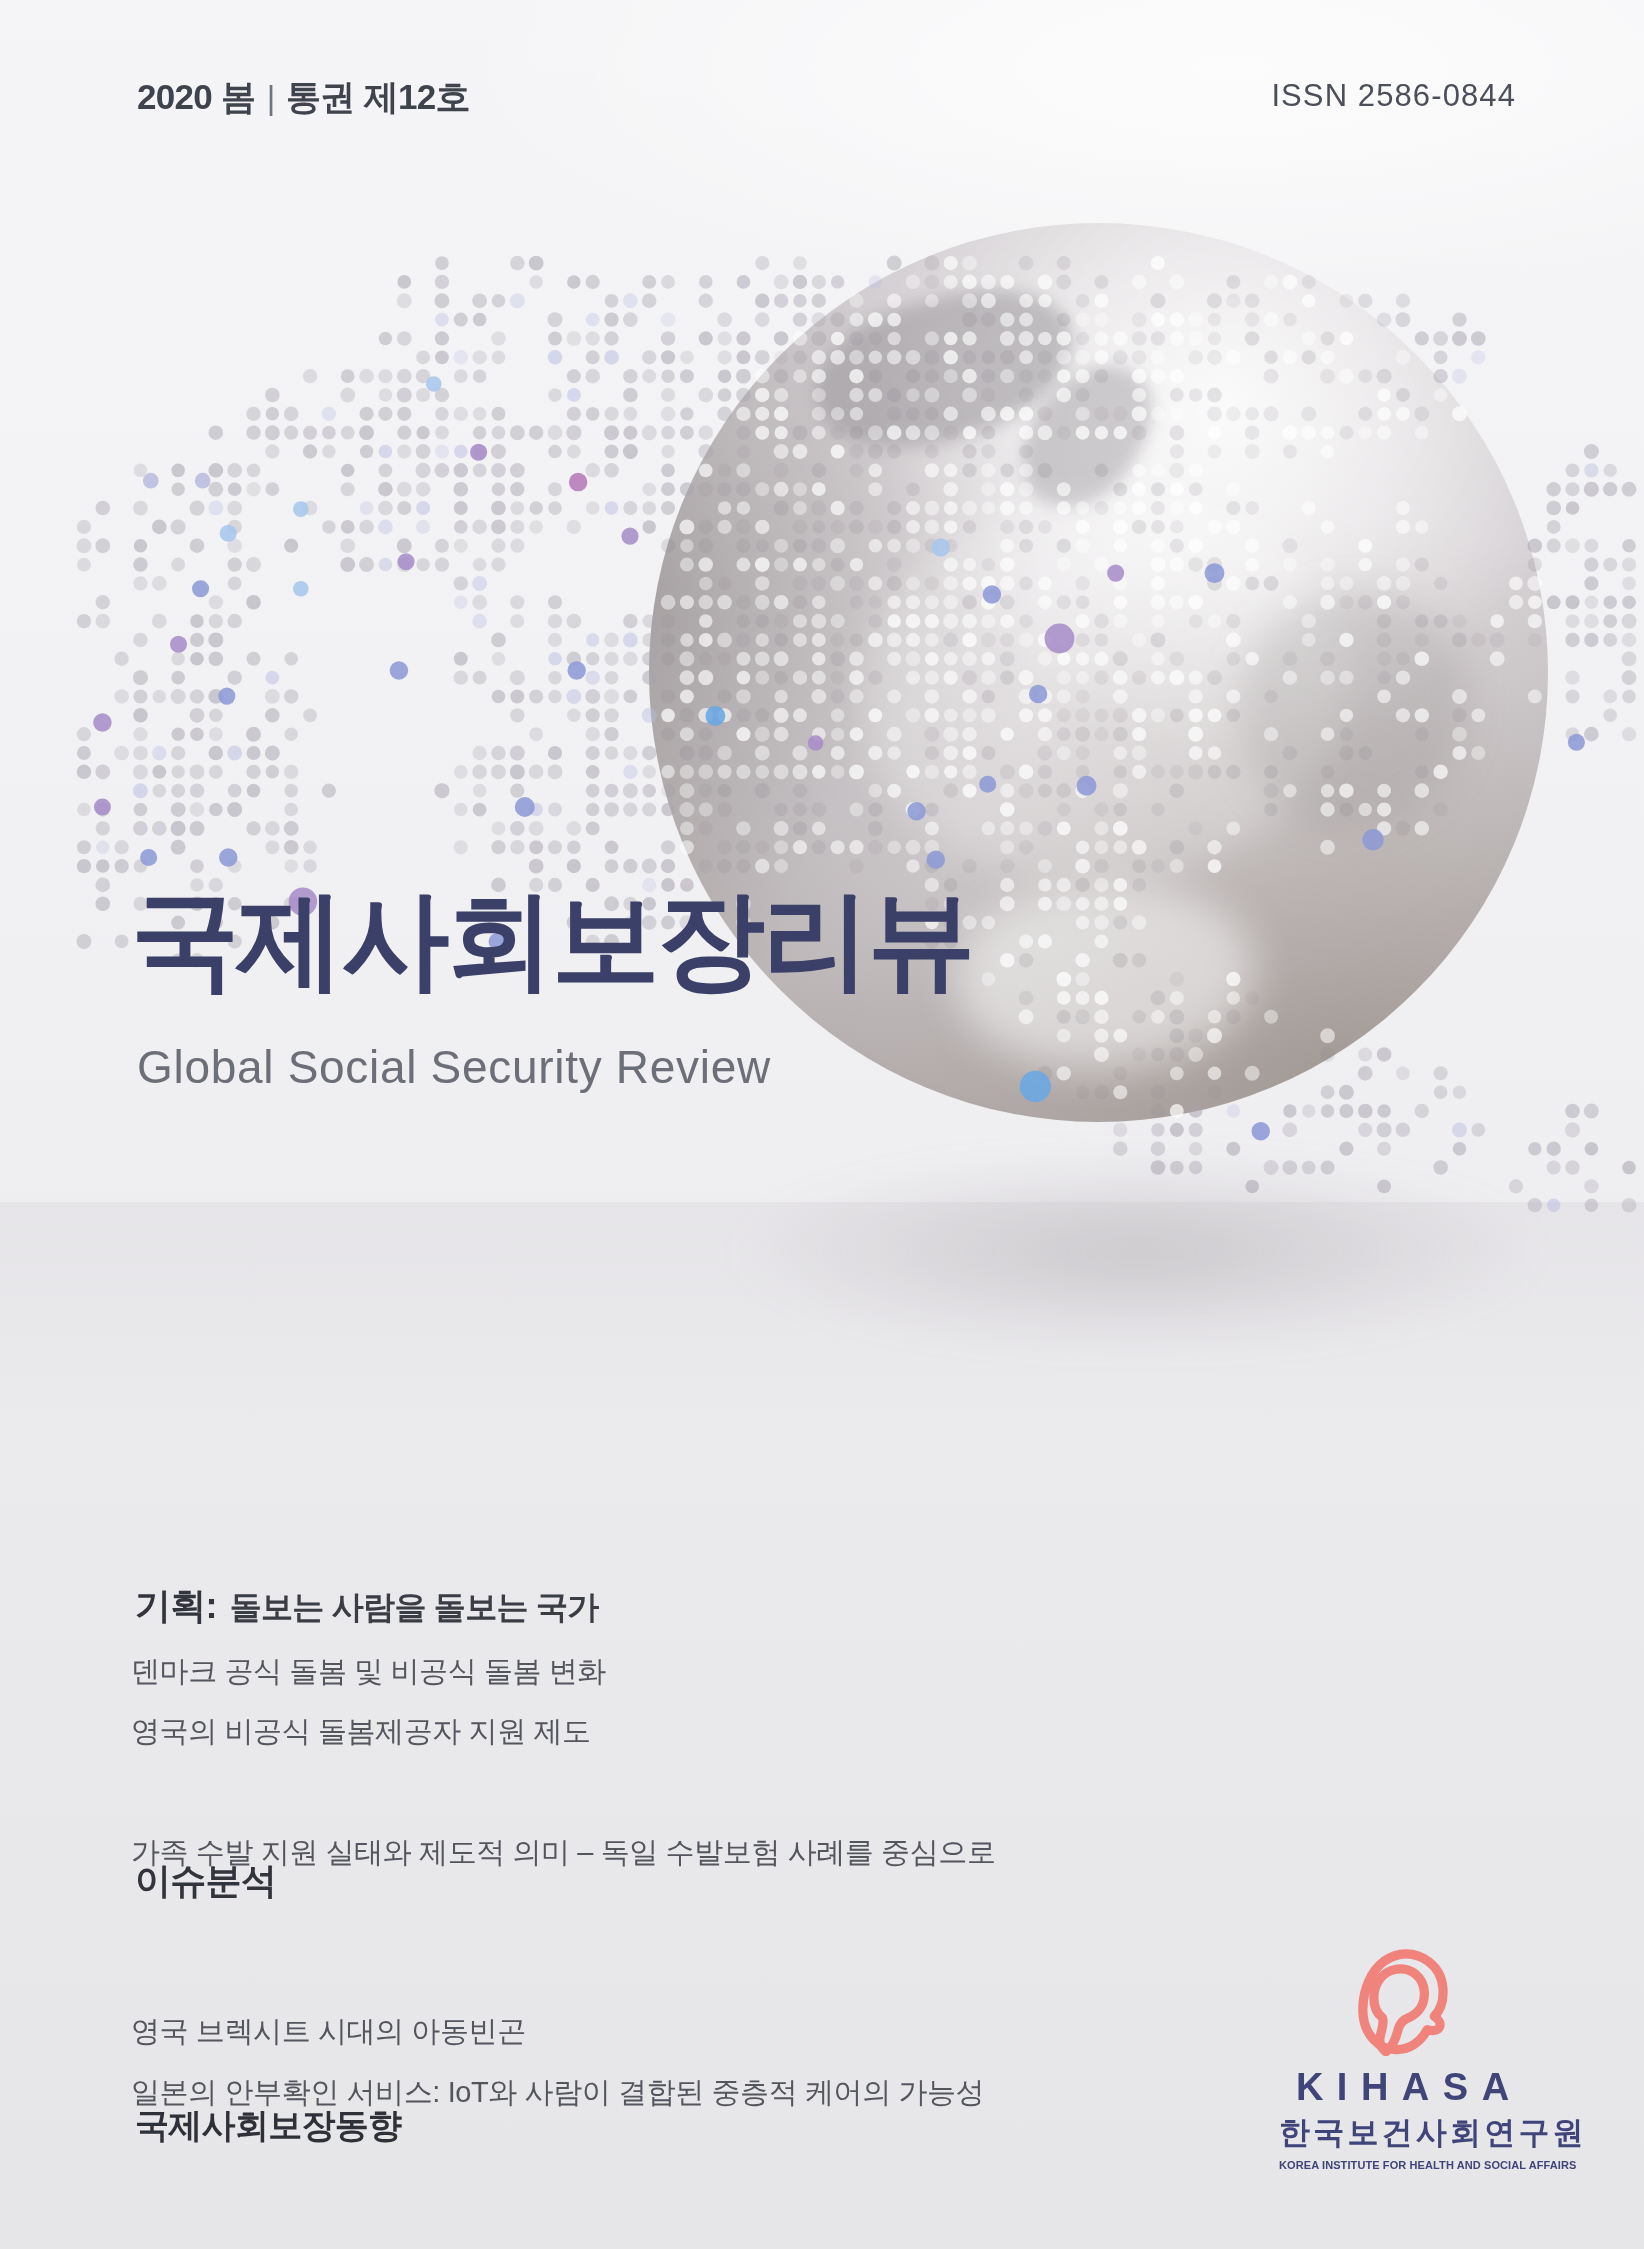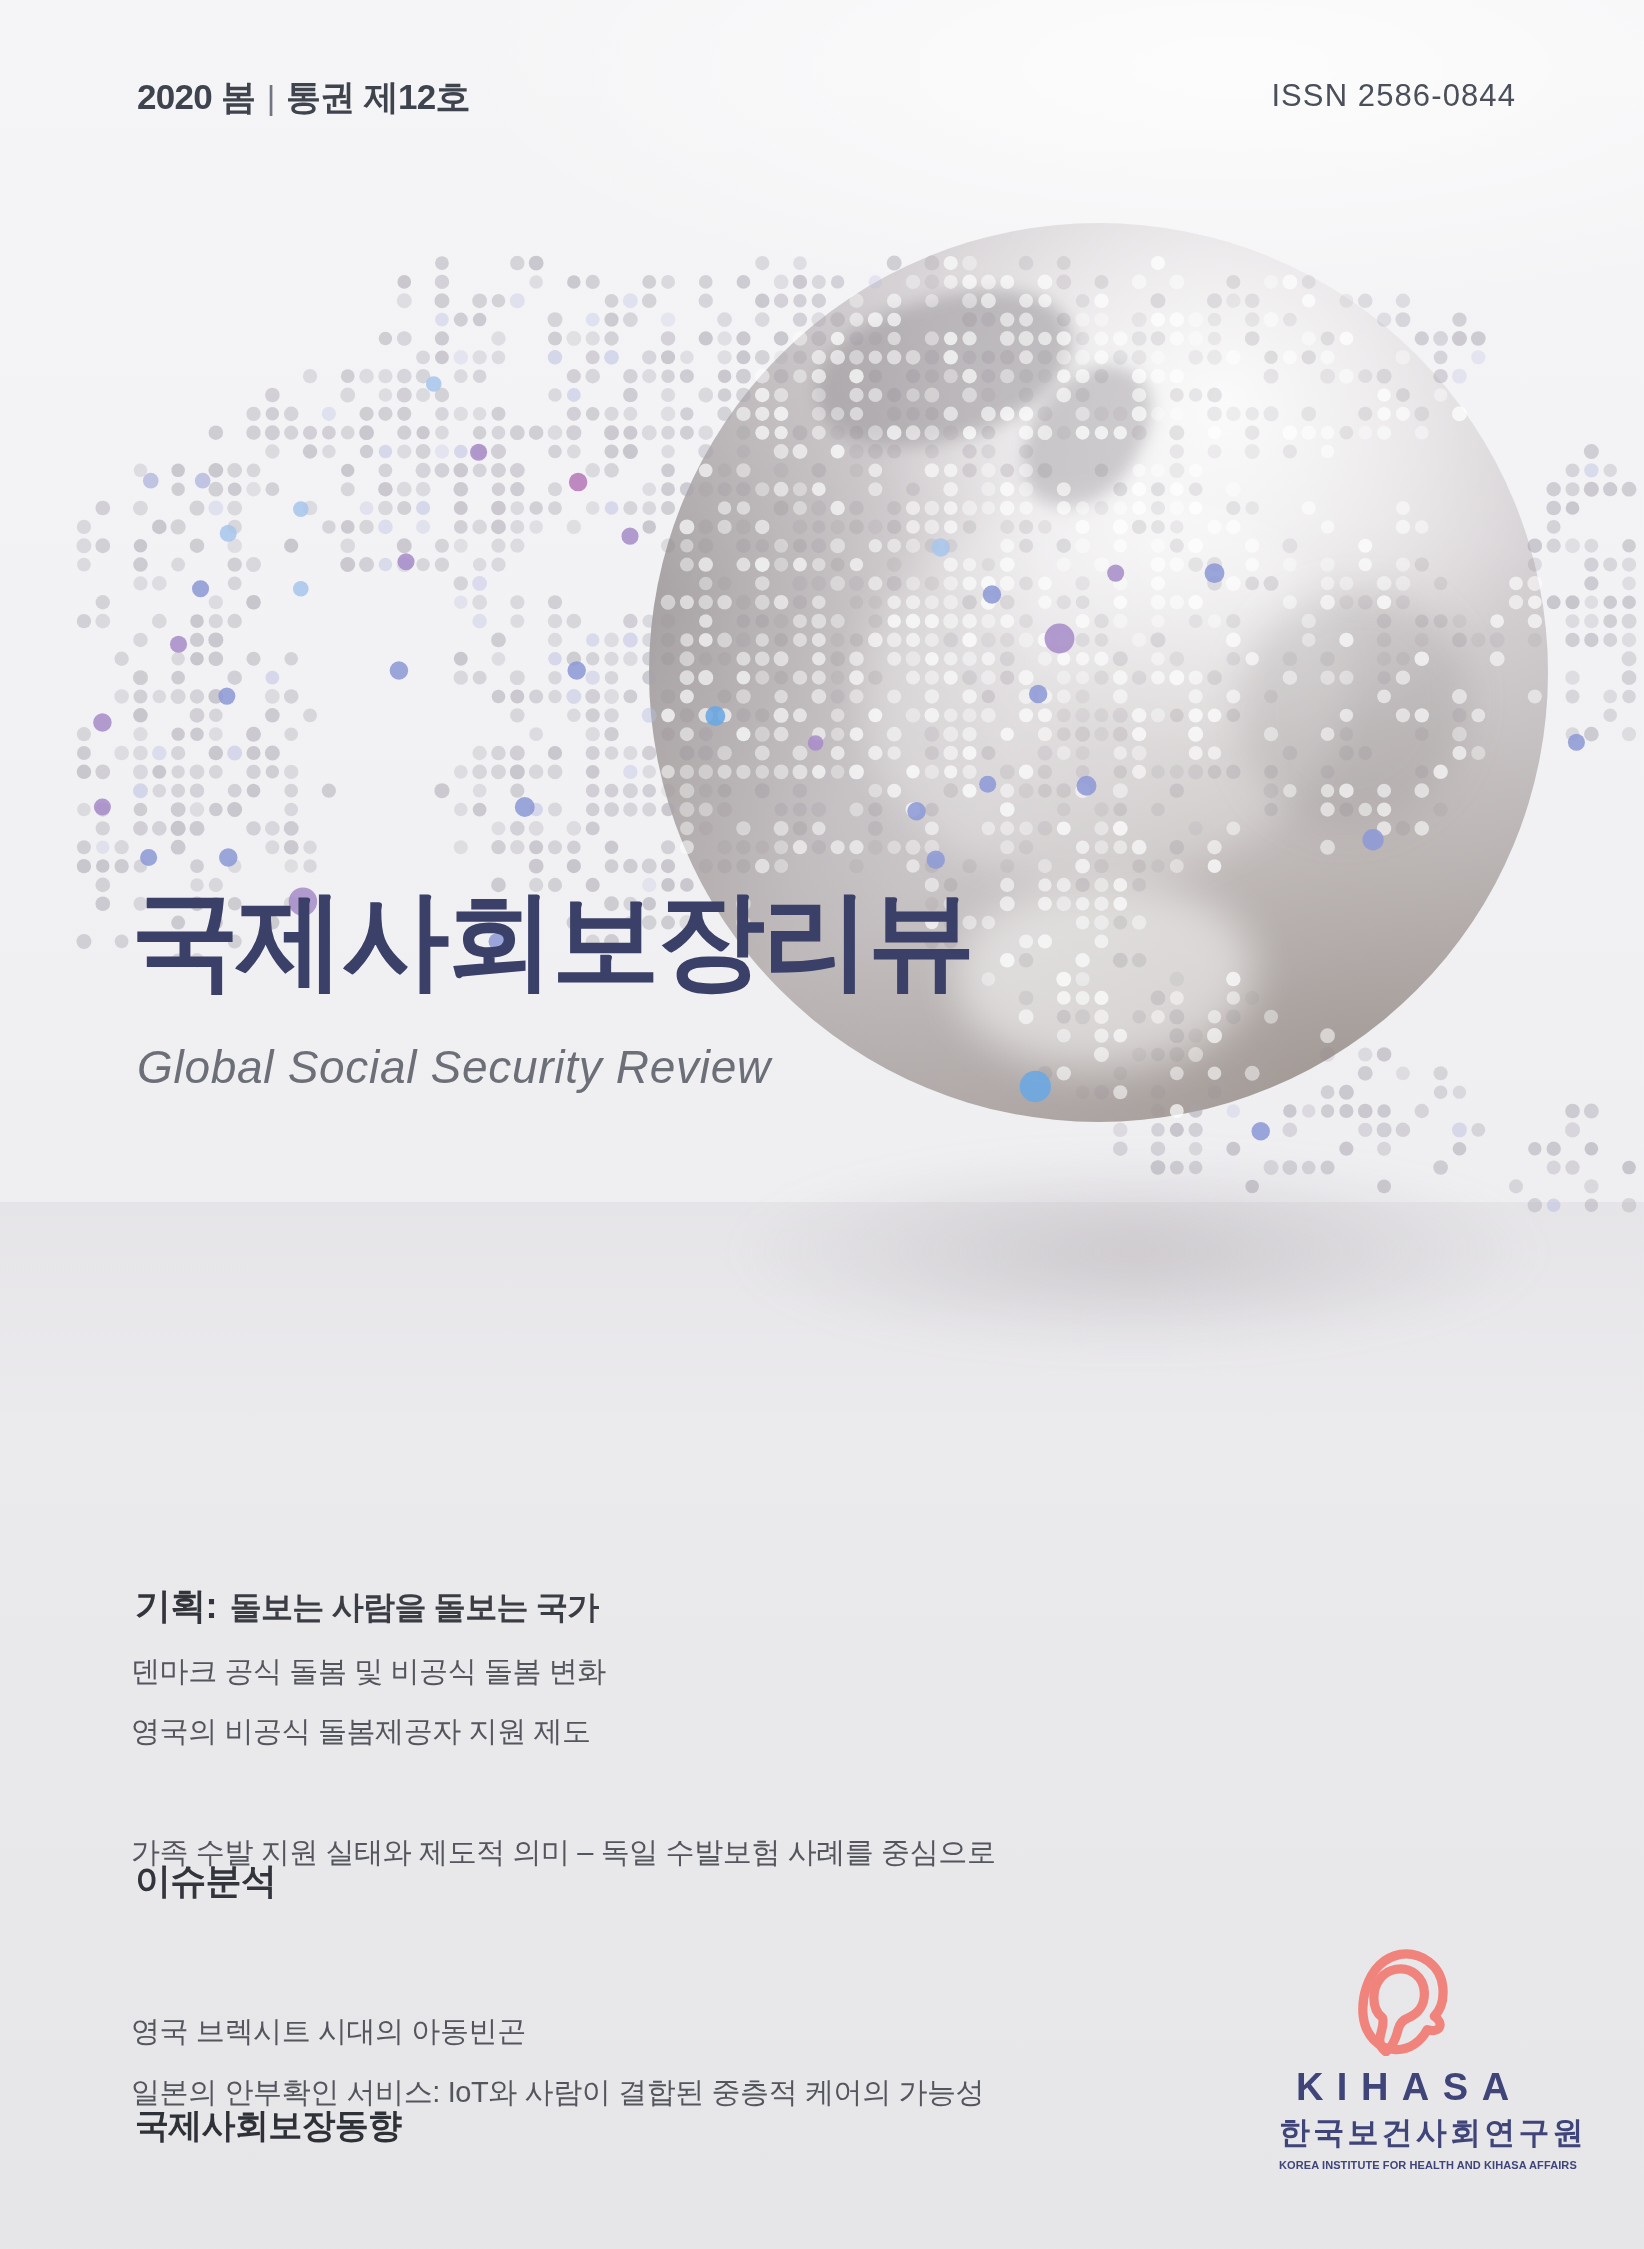--- a/index.html
+++ b/index.html
@@ -52,21 +52,21 @@
     font-size: 31px; font-weight: 400; color: #4b4f5a; letter-spacing: 1.1px; white-space: nowrap; text-align: right;
   }
   
   .title-ko {
     position: absolute; left: 131px; top: 880px; margin: 0;
     font-size: 108px; font-weight: 800; color: #3a4067; letter-spacing: -2.8px;
     line-height: 1.12; white-space: nowrap;
   }
   .title-en {
     position: absolute; left: 137px; top: 1040px;
-    font-size: 46px; font-style: italic; font-weight: 500; color: #6c6e78;
+    font-size: 46px; font-weight: 500; color: #6c6e78;
     letter-spacing: 0.7px; white-space: nowrap;
   }
   
   .toc-h { position: absolute; left: 135px; margin: 0; white-space: nowrap; color: #33353c; font-weight: 800; font-size: 36px; letter-spacing: -0.7px; }
   .toc-h .h-sub { font-weight: 600; font-size: 32px; color: #3b3d45; margin-left: 12.8px; letter-spacing: -0.7px; }
   .t-item { position: absolute; left: 131px; font-size: 29px; font-weight: 400; color: #54565e; letter-spacing: -0.4px; white-space: nowrap; margin-top: 32px; }
   
   .logo { position: absolute; left: 1279px; top: 1948px; width: 247px; text-align: center; color: #3f4479; }
   .logo-icon { display: block; margin: 0 auto; }
   .logo-acronym { font-size: 38px; font-weight: 800; letter-spacing: 13.5px; margin-top: 10px; margin-right: -13.5px; white-space: nowrap; }
@@ -1653,17 +1653,17 @@
 
   <div class="logo">
     <svg class="logo-icon" width="100" height="108" viewBox="0 0 140 152">
       <g fill="none" stroke="#f0837c" stroke-width="13" stroke-linecap="round" stroke-linejoin="round">
         <path d="M66,9 C96,5 123,25 126,55 C128,75 122,88 114,96 C121,101 124,107 121,112 C118,117 110,117 104,115 C95,132 79,144 59,143 C35,142 17,122 14,96 C11,68 21,40 37,24 C45,16 56,11 66,9 Z"></path>
         <path d="M60,30 C82,26 99,42 100,62 C101,79 92,92 78,98 C70,101 65,107 63,115 C60,128 55,139 46,146 C38,140 36,132 38,124 C40,114 44,106 41,98 C33,92 29,82 29,70 C29,49 42,33 60,30 Z"></path>
       </g>
     </svg>
     <div class="logo-acronym">KIHASA</div>
     <div class="logo-ko">한국보건사회연구원</div>
-    <div class="logo-en">KOREA INSTITUTE FOR HEALTH AND KIHASA AFFAIRS</div>
+    <div class="logo-en">KOREA INSTITUTE FOR HEALTH AND SOCIAL AFFAIRS</div>
   </div>
 
 </div>
 
 
 </body></html>

